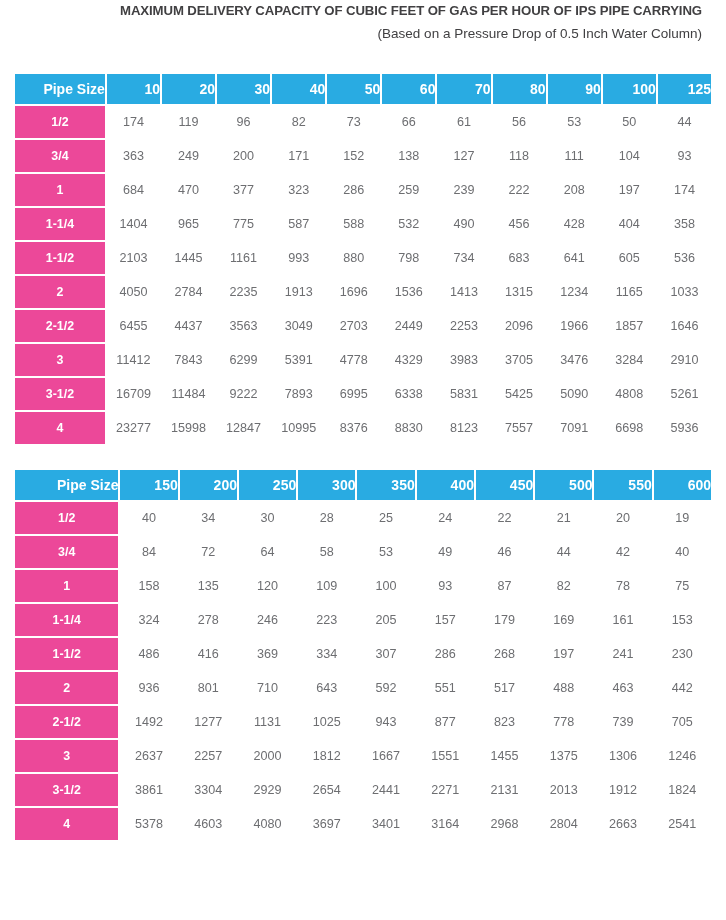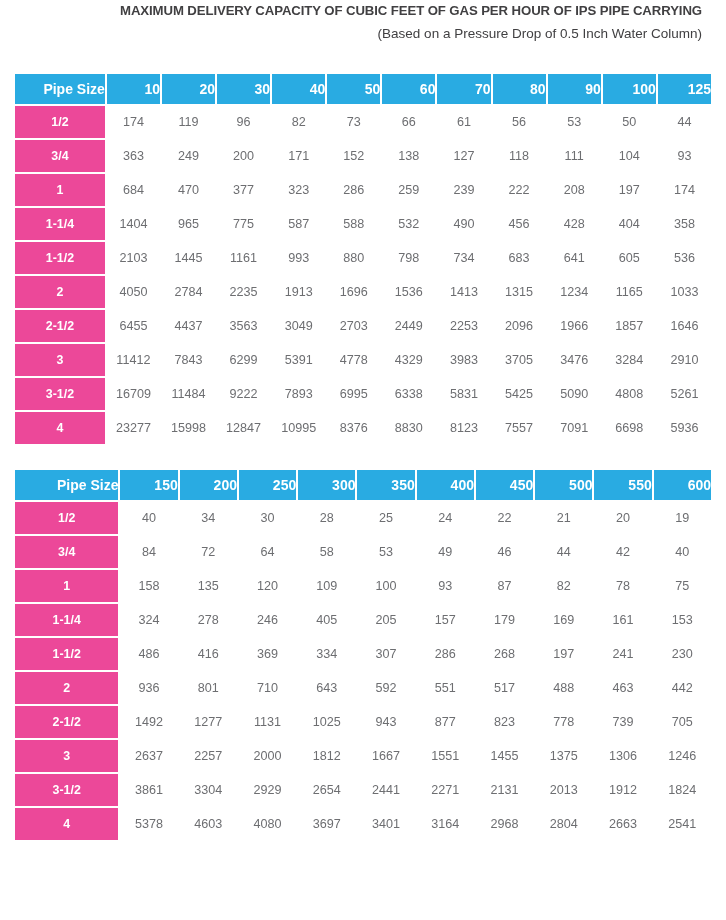--- a/index.html
+++ b/index.html
@@ -359,21 +359,21 @@
             <td>87</td>
             <td>82</td>
             <td>78</td>
             <td>75</td>
           </tr>
           <tr>
             <th scope="row">1-1/4</th>
             <td>324</td>
             <td>278</td>
             <td>246</td>
-            <td>405</td>
+            <td>223</td>
             <td>205</td>
             <td>157</td>
             <td>179</td>
             <td>169</td>
             <td>161</td>
             <td>153</td>
           </tr>
           <tr>
             <th scope="row">1-1/2</th>
             <td>486</td>

